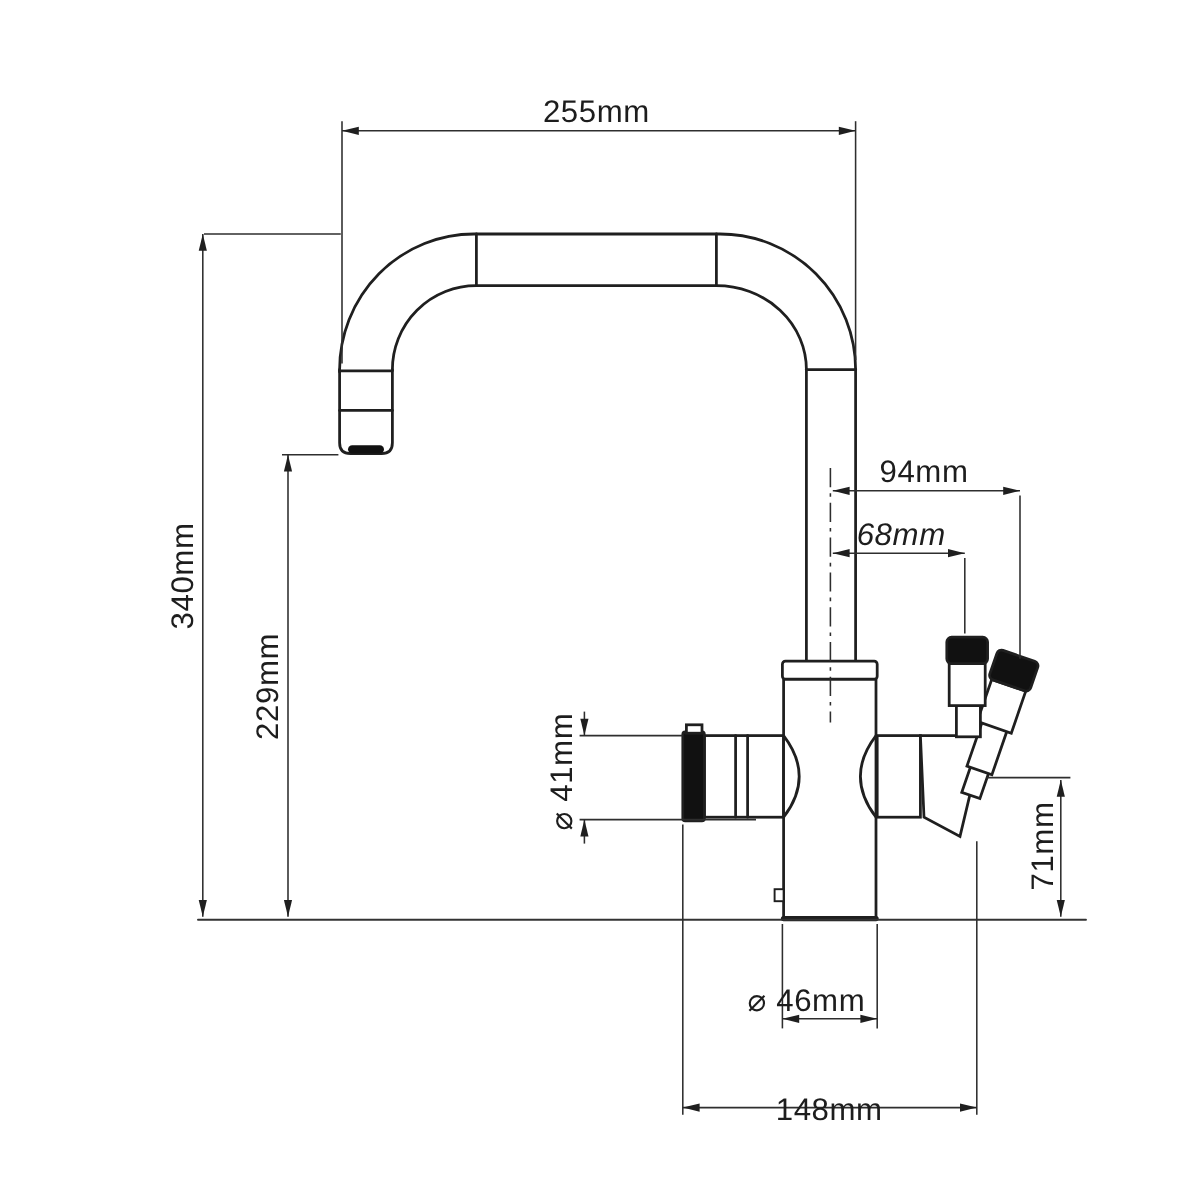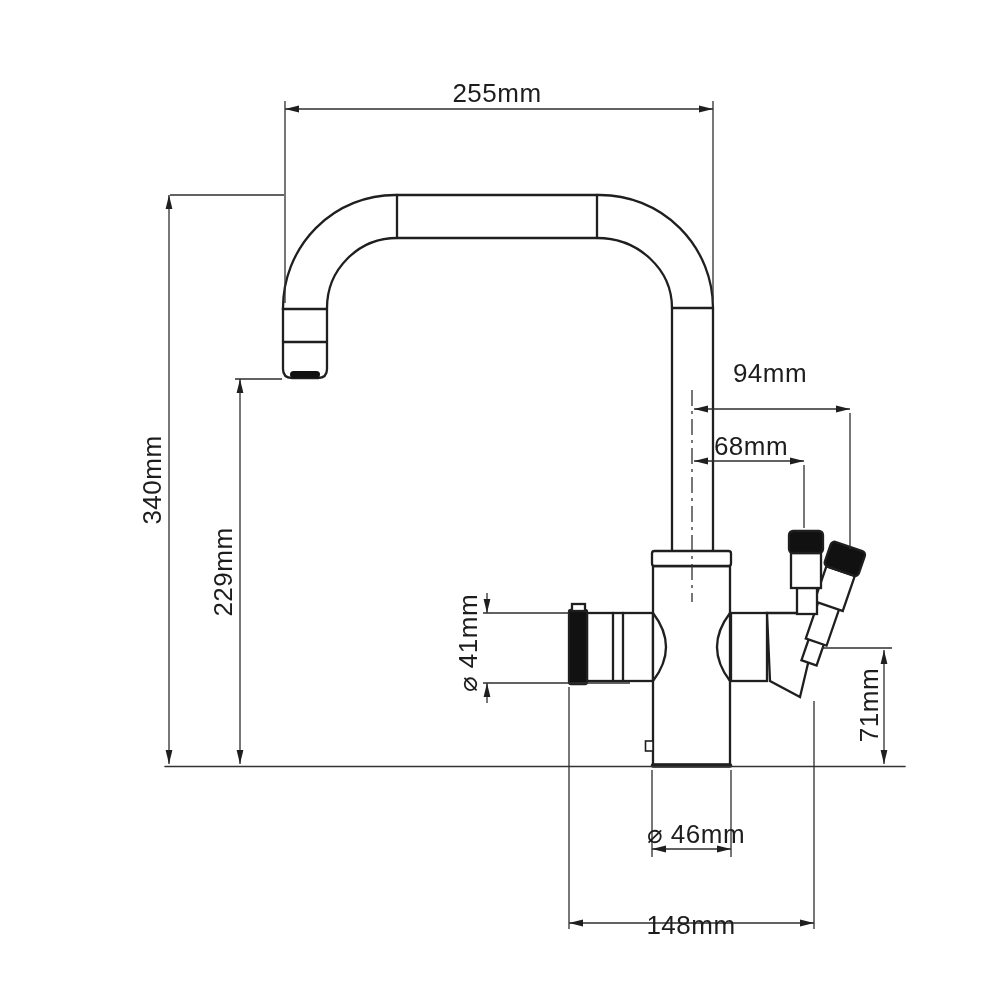--- a/index.html
+++ b/index.html
@@ -163,25 +163,25 @@
       </g>
     </g>
   </svg>
 
   <div class="dim-label" style="left:497px;top:93px;">255mm</div>
 
   <div class="dim-label vertical" style="left:152px;top:480px;">340mm</div>
 
   <div class="dim-label vertical" style="left:223px;top:572px;">229mm</div>
 
-  <div class="dim-label" style="left:770px;top:373px;">94mm</div>
+  <div class="dim-label" style="left:770px;top:393px;">94mm</div>
 
-  <div class="dim-label" style="left:751px;top:446px;">68mm</div>
+  <div class="dim-label" style="left:751px;top:446px;font-style:italic;">68mm</div>
 
   <div class="dim-label vertical" style="left:468px;top:643px;">⌀ 41mm</div>
 
   <div class="dim-label vertical" style="left:869px;top:705px;">71mm</div>
 
-  <div class="dim-label" style="left:696px;top:834px;">⌀ 46mm</div>
+  <div class="dim-label" style="left:672px;top:834px;">⌀ 46mm</div>
 
   <div class="dim-label" style="left:691px;top:925px;">148mm</div>
 
 </div>
 
 </body></html>

